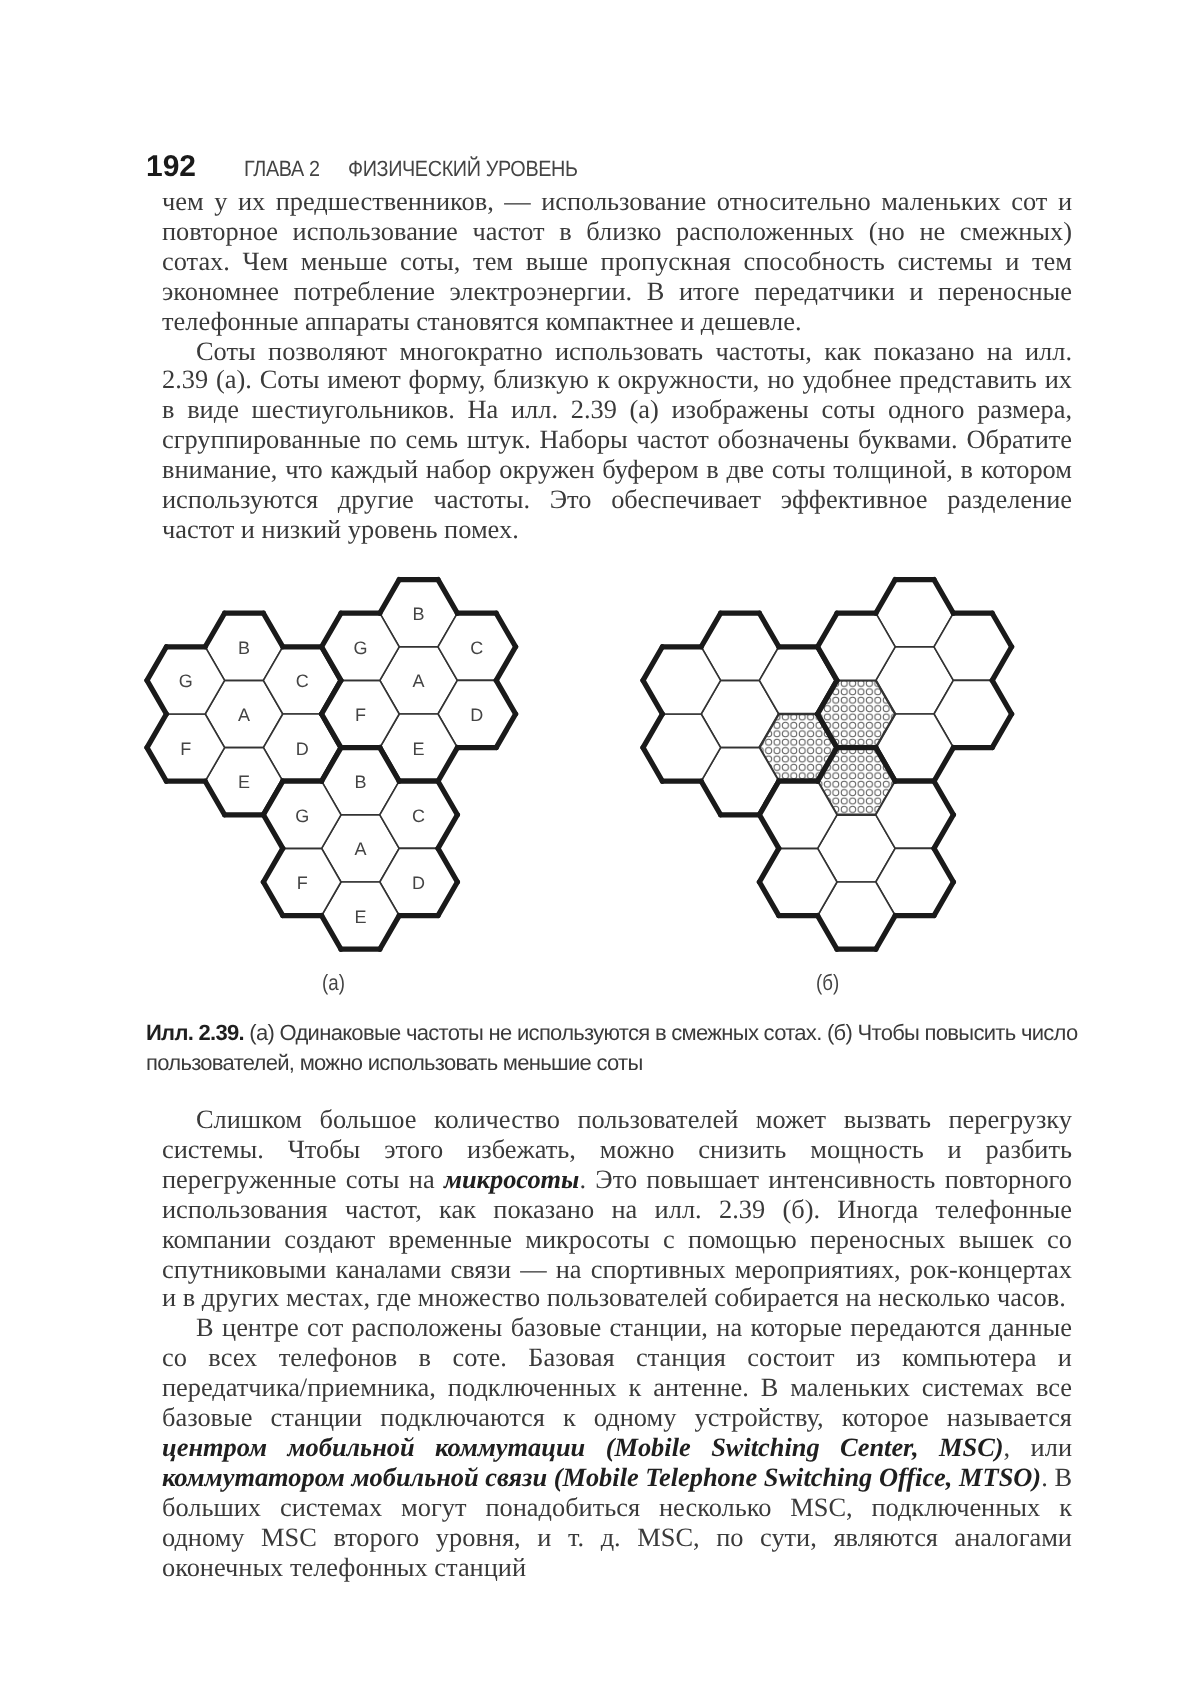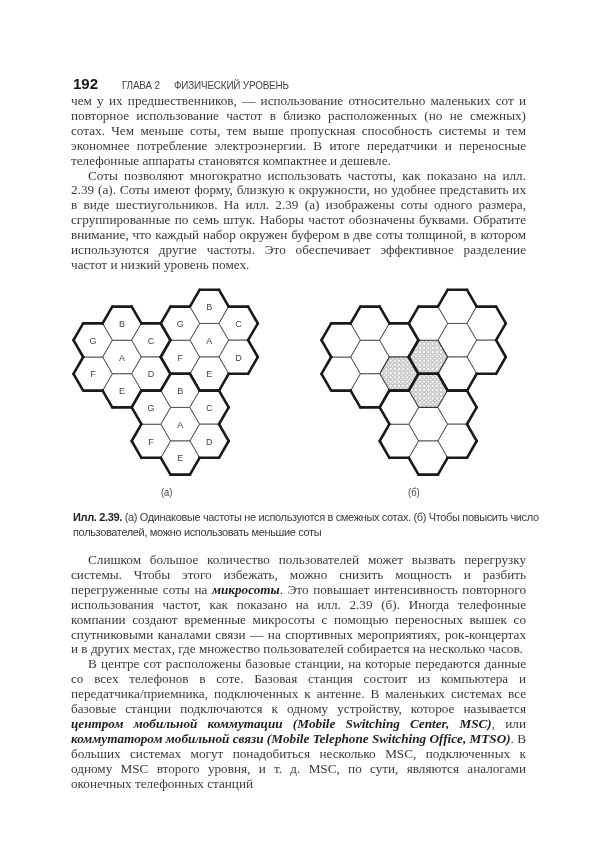--- a/index.html
+++ b/index.html
@@ -1,21 +1,21 @@
 <!DOCTYPE html>
 <html><head>
 <meta charset="utf-8">
 <style>
   html, body { margin: 0; padding: 0; background: #ffffff; }
   body { width: 600px; height: 848px; position: relative; overflow: hidden; color: #333333; }
   .running-head { position: absolute; top: 52px; left: 73px; height: 20px; display: flex; align-items: baseline; font-family: "Liberation Sans", sans-serif; margin-top: 23px; }
   .page-num { font-weight: bold; font-size: 15px; color: #1a1a1a; width: 49px; }
   .chapter { font-size: 11px; color: #444; letter-spacing: -0.2px; transform: scaleX(0.9); transform-origin: left; display: inline-block; }
   .chapter-num { width: 52px; }
-  .text-block { position: absolute; left: 71px; width: 455px; font-family: "Liberation Serif", serif; font-size: 13.2px; line-height: 14.9px; color: #3a3a3a; text-align: justify; }
+  .text-block { position: absolute; left: 81px; width: 455px; font-family: "Liberation Serif", serif; font-size: 13.2px; line-height: 14.9px; color: #3a3a3a; text-align: justify; }
   .text-block p { margin: 0; text-indent: 0; }
   .text-block p.indent { text-indent: 17px; }
   .text-block b { color: #1f1f1f; font-style: italic; }
   #figure-svg { position: absolute; left: 0; top: 285px; }
   .sublabel { position: absolute; top: 486px; font-family: "Liberation Sans", sans-serif; font-size: 11px; color: #444; transform: scaleX(0.85); }
   .caption { position: absolute; top: 510px; left: 73px; width: 470px; font-family: "Liberation Sans", sans-serif; font-size: 11px; line-height: 15px; color: #3a3a3a; letter-spacing: -0.35px; }
   .caption b { color: #1f1f1f; }
 </style>
 </head>
 <body>

